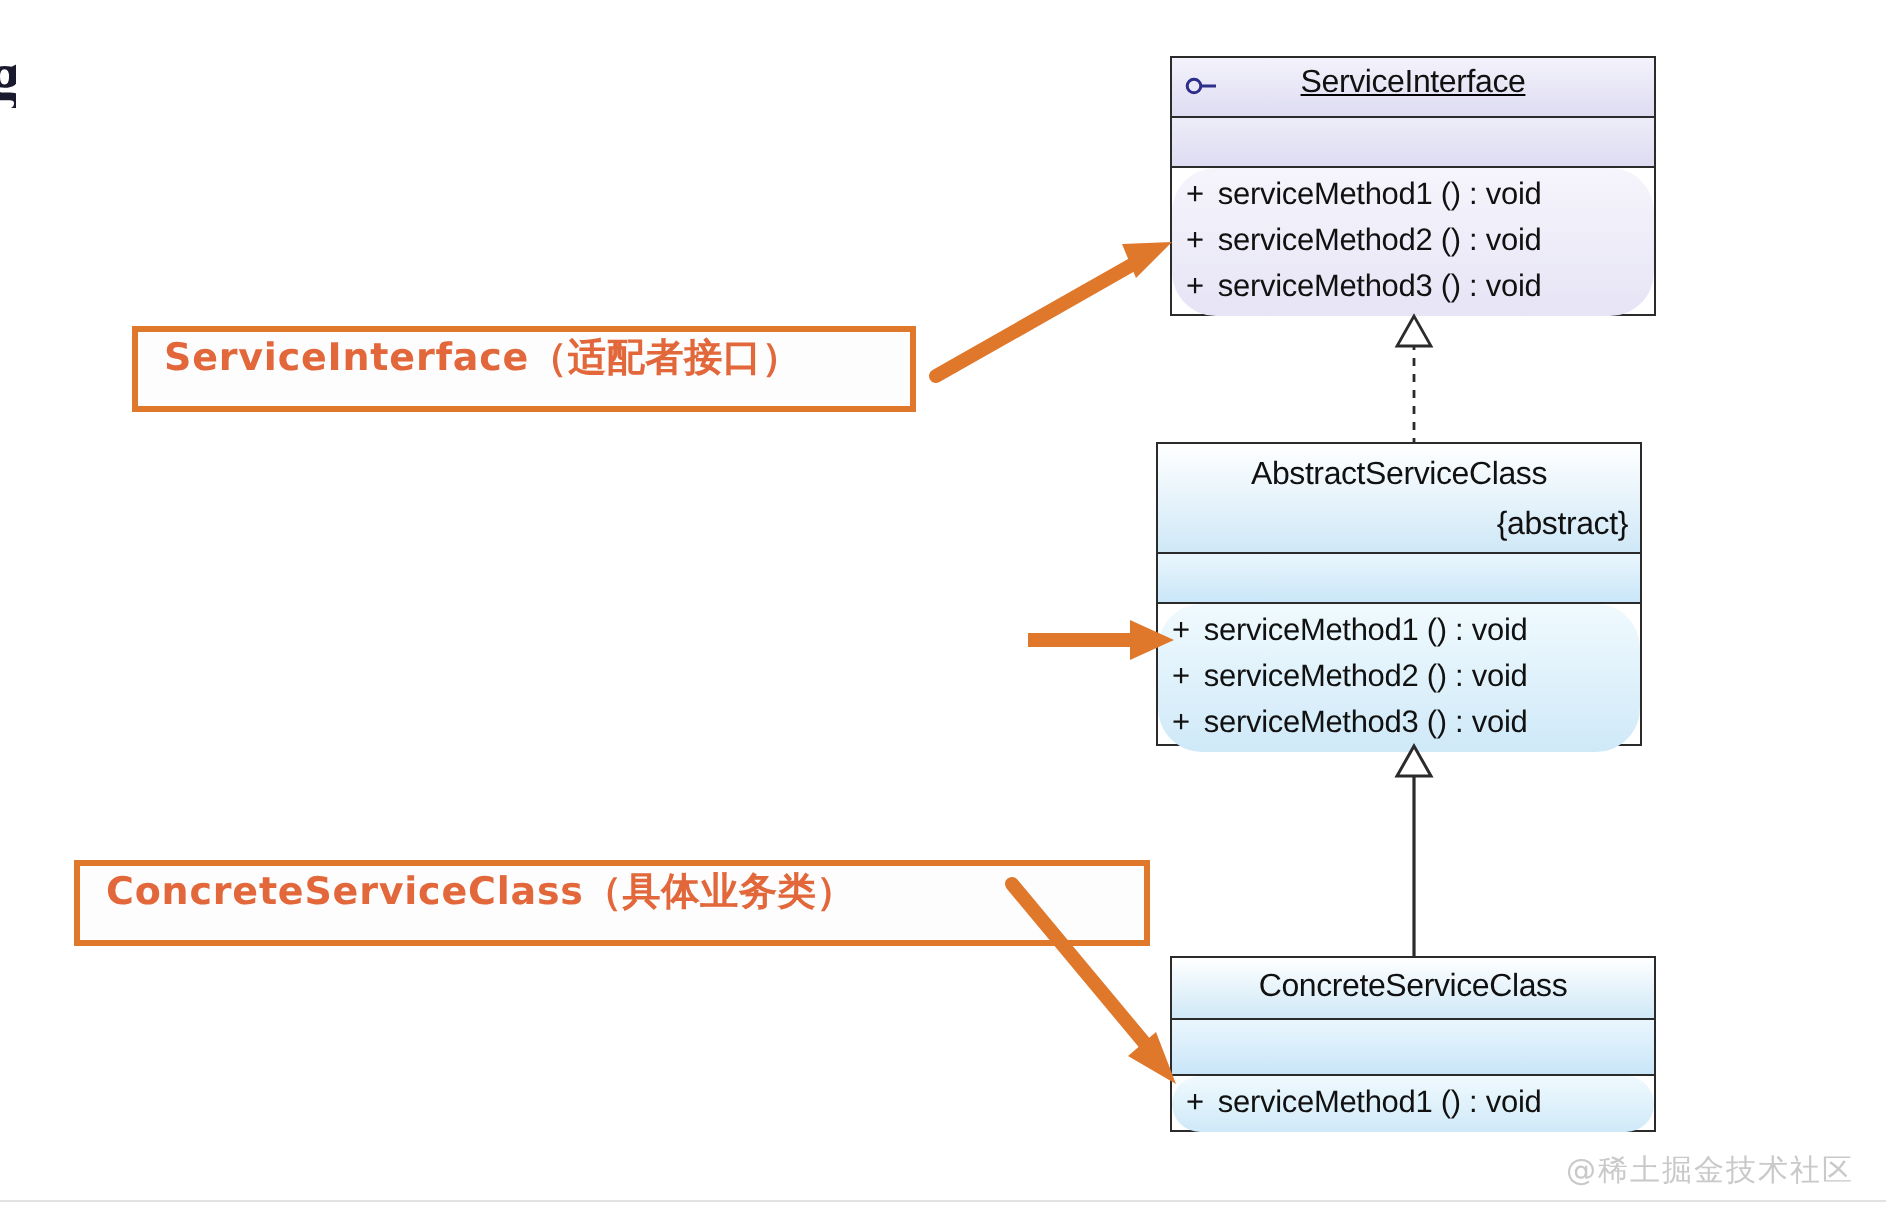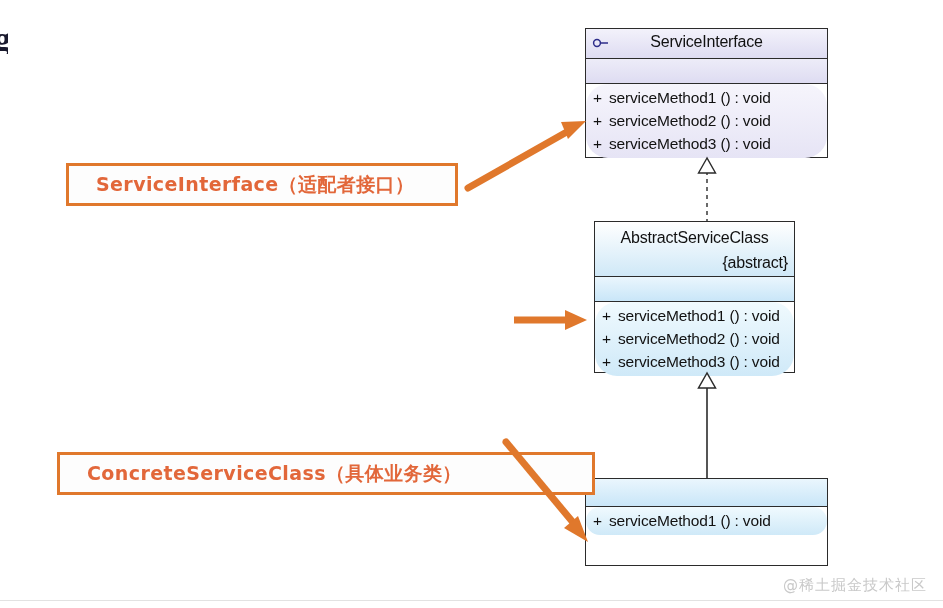--- a/index.html
+++ b/index.html
@@ -57,20 +57,21 @@
   .uml-row:last-child {
     border-bottom: none;
     border-radius: 22px;
   }
 
   
   .iface .hdr {
     background: linear-gradient(to bottom, #f3f2fb 0%, #dedcf2 100%);
     position: relative;
     height: 30px;
+    text-decoration: underline;
   }
   .iface .empty {
     background: linear-gradient(to bottom, #edecf8 0%, #dedcf2 100%);
     height: 25px;
   }
   .iface .ops {
     background: linear-gradient(to bottom, #f6f5fc 0%, #e6e4f5 100%);
     padding: 2px 0 3px 0;
   }
 
@@ -125,22 +126,22 @@
   
   .conn { position: absolute; }
 
   
   .callout {
     position: absolute;
     box-sizing: border-box;
     border: 3px solid #e0782c;
     background: #fdfdfd;
     display: flex;
-    align-items: center;
-    padding: 0 27px;
+    align-items: flex-start;
+    padding: 0 13px;
     white-space: nowrap;
   }
   .callout-text {
     font-family: "DejaVu Sans", sans-serif;
     font-size: 19px;
     font-weight: bold;
     color: #e2673a;
     letter-spacing: 0.4px;
   }
 
@@ -182,21 +183,21 @@
         <span class="vis">+</span><span>serviceMethod3 () : void</span>
       </div>
     </div>
   </div>
 
   <svg class="conn" style="left:686px; top:155px; width:42px; height:68px;" viewBox="0 0 42 68">
     <line x1="21" y1="68" x2="21" y2="18" stroke="#2b2b2b" stroke-width="1.4" stroke-dasharray="4,4"></line>
     <polygon points="21,3 12.5,18 29.5,18" fill="#ffffff" stroke="#2b2b2b" stroke-width="1.4"></polygon>
   </svg>
 
-  <div class="uml-box cls" style="left:594px; top:221px; width:201px; height:152px;">
+  <div class="uml-box cls" style="left:578px; top:221px; width:243px; height:152px;">
     <div class="uml-row hdr" style="height:55px;">
       <div class="cls-title" style="padding-top:3px;">AbstractServiceClass</div>
       <div class="cls-subtitle">{abstract}</div>
     </div>
     <div class="uml-row empty"></div>
     <div class="uml-row ops">
       <div class="op-line">
         <span class="vis">+</span><span>serviceMethod1 () : void</span>
       </div>
       <div class="op-line">
@@ -207,20 +208,23 @@
       </div>
     </div>
   </div>
 
   <svg class="conn" style="left:686px; top:370px; width:42px; height:112px;" viewBox="0 0 42 112">
     <line x1="21" y1="112" x2="21" y2="18" stroke="#2b2b2b" stroke-width="1.6"></line>
     <polygon points="21,3 12.5,18 29.5,18" fill="#ffffff" stroke="#2b2b2b" stroke-width="1.5"></polygon>
   </svg>
 
   <div class="uml-box cls" style="left:585px; top:478px; width:243px; height:88px;">
+    <div class="uml-row hdr" style="height:31px;">
+      <div class="cls-title" style="line-height:29px;">ConcreteServiceClass</div>
+    </div>
     <div class="uml-row empty" style="height:28px;"></div>
     <div class="uml-row ops">
       <div class="op-line">
         <span class="vis">+</span><span>serviceMethod1 () : void</span>
       </div>
     </div>
   </div>
 
   <div class="callout" style="left:66px; top:163px; width:392px; height:43px;">
     <span class="callout-text">ServiceInterface（适配者接口）</span>
@@ -228,21 +232,21 @@
   <svg class="conn" style="left:458px; top:112px; width:132px; height:84px;" viewBox="0 0 132 84">
     <line x1="10" y1="76" x2="114" y2="17" stroke="#e0782c" stroke-width="7" stroke-linecap="round"></line>
     <polygon points="128,9 103,10 110,27" fill="#e0782c"></polygon>
   </svg>
 
   <svg class="conn" style="left:511px; top:304px; width:80px; height:32px;" viewBox="0 0 80 32">
     <line x1="3" y1="16" x2="58" y2="16" stroke="#e0782c" stroke-width="7" stroke-linecap="butt"></line>
     <polygon points="76,16 54,6 54,26" fill="#e0782c"></polygon>
   </svg>
 
-  <div class="callout" style="left:37px; top:452px; width:538px; height:43px;margin-left:20px;">
+  <div class="callout" style="left:37px; top:430px; width:538px; height:43px;">
     <span class="callout-text">ConcreteServiceClass（具体业务类）</span>
   </div>
   <svg class="conn" style="left:498px; top:434px; width:96px; height:116px;" viewBox="0 0 96 116">
     <line x1="8" y1="8" x2="78" y2="92" stroke="#e0782c" stroke-width="7" stroke-linecap="round"></line>
     <polygon points="90,108 66,94 80,82" fill="#e0782c"></polygon>
   </svg>
 
   <div class="watermark">@稀土掘金技术社区</div>
 
   <div class="bottom-rule"></div>

